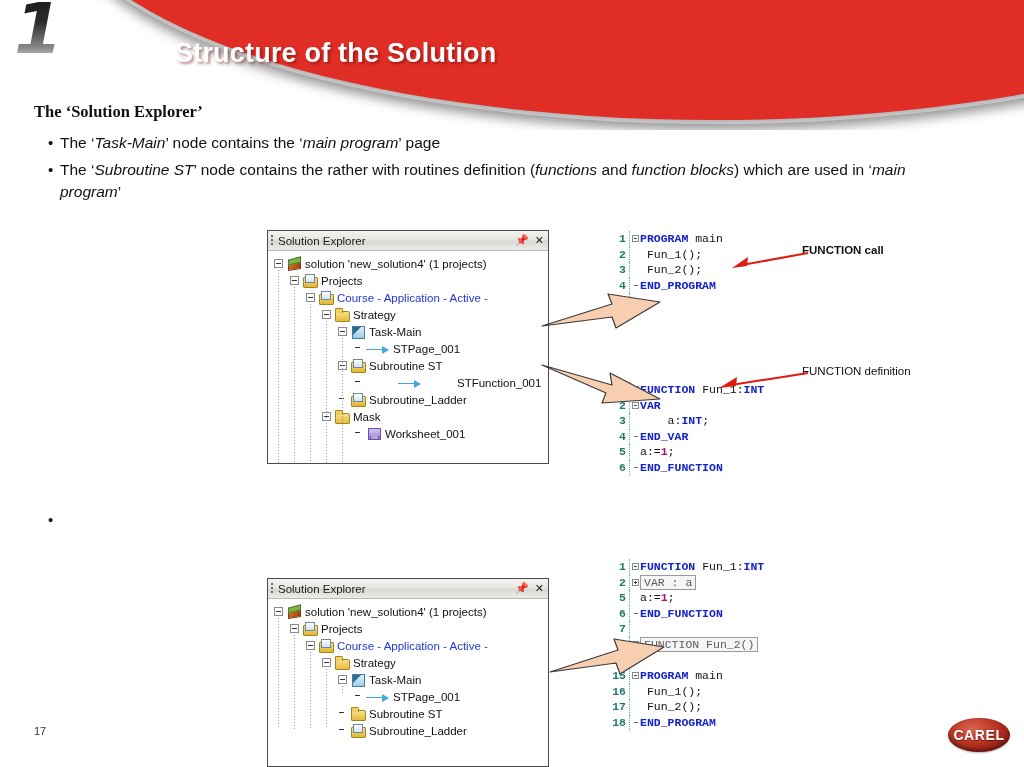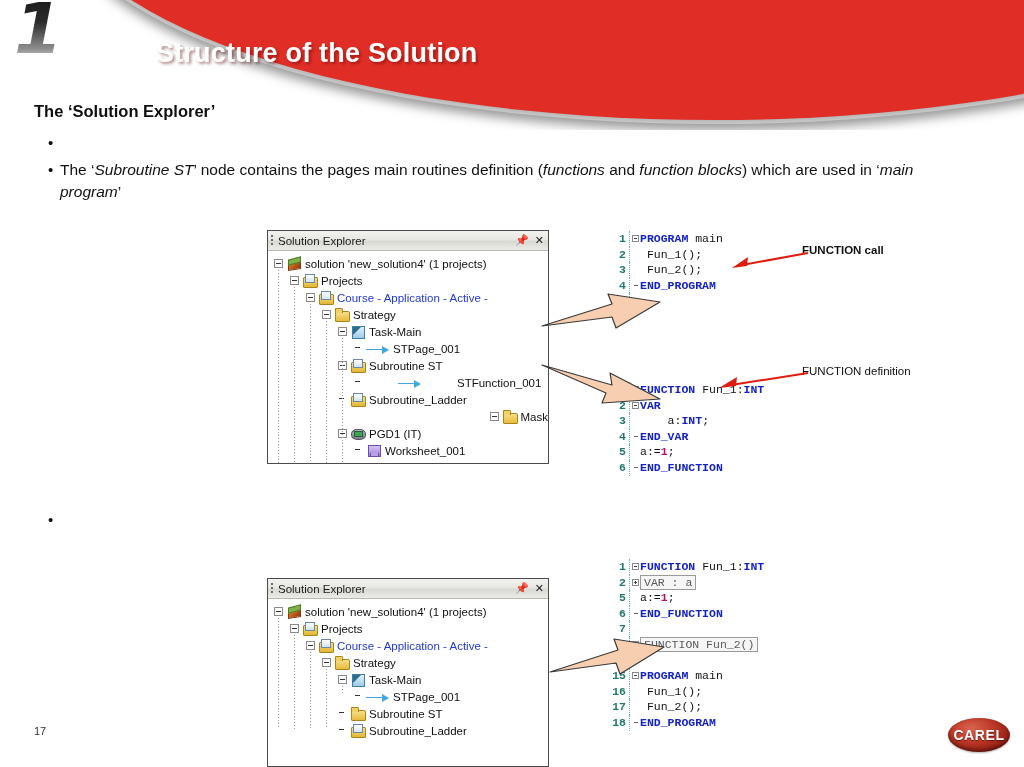--- a/index.html
+++ b/index.html
@@ -28,29 +28,29 @@
   #slide-number-badge{
     position:absolute;left:14px;top:-6px;
     font-family:"DejaVu Sans", sans-serif;
     font-size:70px;font-weight:bold;font-style:italic;
     line-height:1;
     background:linear-gradient(180deg,#1a1a1a 0%,#2b2b2b 40%,#8d8d8d 78%,#e8e8e8 100%);
     -webkit-background-clip:text;background-clip:text;color:transparent;
     letter-spacing:-2px;
   }
   #page-title{
-    position:absolute;left:156px;top:38px;
+    position:absolute;left:175px;top:38px;
     color:#ffffff;font-size:27px;font-weight:bold;
     letter-spacing:.2px;
     text-shadow:2px 2px 3px rgba(90,0,0,.45);
   }
 
   
   .lead{
-    position:absolute;font-size:16.5px;font-weight:bold;color:#101010;
+    position:absolute;font-size:16.5px;font-weight:bold;color:#101010;font-family:Liberation Serif, serif;
   }
   .bullet-row{position:absolute;display:flex;align-items:flex-start;}
   .bullet-dot{
     width:12px;flex:none;font-size:15px;line-height:22px;color:#111;
     text-align:left;
   }
   .bullet-text{font-size:15.5px;line-height:22px;color:#111;}
   .bullet-text i{font-style:italic;}
 
   
@@ -235,25 +235,26 @@
   <div id="red-blob"></div>
   <div id="blob-shadow"></div>
 </div>
 <div id="slide-number-badge">1</div>
 <div id="page-title">Structure of the Solution</div>
 
 <div class="lead" style="left:34px;top:102px;">The ‘Solution Explorer’</div>
 
 <div class="bullet-row" style="left:48px;top:132px;width:900px;">
   <div class="bullet-dot">•</div>
+  <div class="bullet-text" id="b0"><span>The ‘</span><i>Task-Main</i><span>’ node contains the ‘</span><i>main program</i><span>’ page</span></div>
 </div>
 
 <div class="bullet-row" style="left:48px;top:159px;width:895px;">
   <div class="bullet-dot">•</div>
-  <div class="bullet-text" id="b1"><span>The ‘</span><i>Subroutine ST</i><span>’ node contains the pages main routines definition (</span><i>functions</i><span> and </span><i>function blocks</i><span>) which are used in ‘</span><i>main program</i><span>’</span></div>
+  <div class="bullet-text" id="b1"><span>The ‘</span><i>Subroutine ST</i><span>’ node contains the rather with routines definition (</span><i>functions</i><span> and </span><i>function blocks</i><span>) which are used in ‘</span><i>main program</i><span>’</span></div>
 </div>
 
 <div class="se-panel" id="se-top" style="left:267px;top:230px;width:282px;height:234px;">
   <div class="se-title">
     <div class="se-grip"></div>
     <div class="se-title-text">Solution Explorer</div>
     <div class="se-pin">📌</div>
     <div class="se-close">✕</div>
   </div>
   <div class="se-body" id="se-top-body">
@@ -295,29 +296,24 @@
       <div class="tnode" style="padding-left: 86px; gap: 32px;">
         <span class="expander none"></span>
         <span class="pagearrow"></span>
         <span class="tlabel">STFunction_001</span>
       </div>
       <div class="tnode" style="padding-left: 70px;">
         <span class="expander none"></span>
         <span class="ico folderdoc"></span>
         <span class="tlabel">Subroutine_Ladder</span>
       </div>
-      <div class="tnode" style="padding-left: 54px; justify-content: flex-end;">
+      <div class="tnode" style="padding-left: 54px;">
         <span class="expander"></span>
         <span class="ico folder"></span>
         <span class="tlabel">Mask</span>
-      </div>
-      <div class="tnode" style="padding-left: 70px;">
-        <span class="expander"></span>
-        <span class="ico device"></span>
-        <span class="tlabel">PGD1 (IT)</span>
       </div>
       <div class="tnode" style="padding-left: 86px;">
         <span class="expander none"></span>
         <span class="ico sheet"></span>
         <span class="tlabel">Worksheet_001</span>
       </div>
       <div class="vdot" style="left: 10px; top: 19px; height: 213px;"></div>
       <div class="vdot" style="left: 26px; top: 36px; height: 196px;"></div>
       <div class="vdot" style="left: 42px; top: 53px; height: 179px;"></div>
       <div class="vdot" style="left: 58px; top: 70px; height: 162px;"></div>

